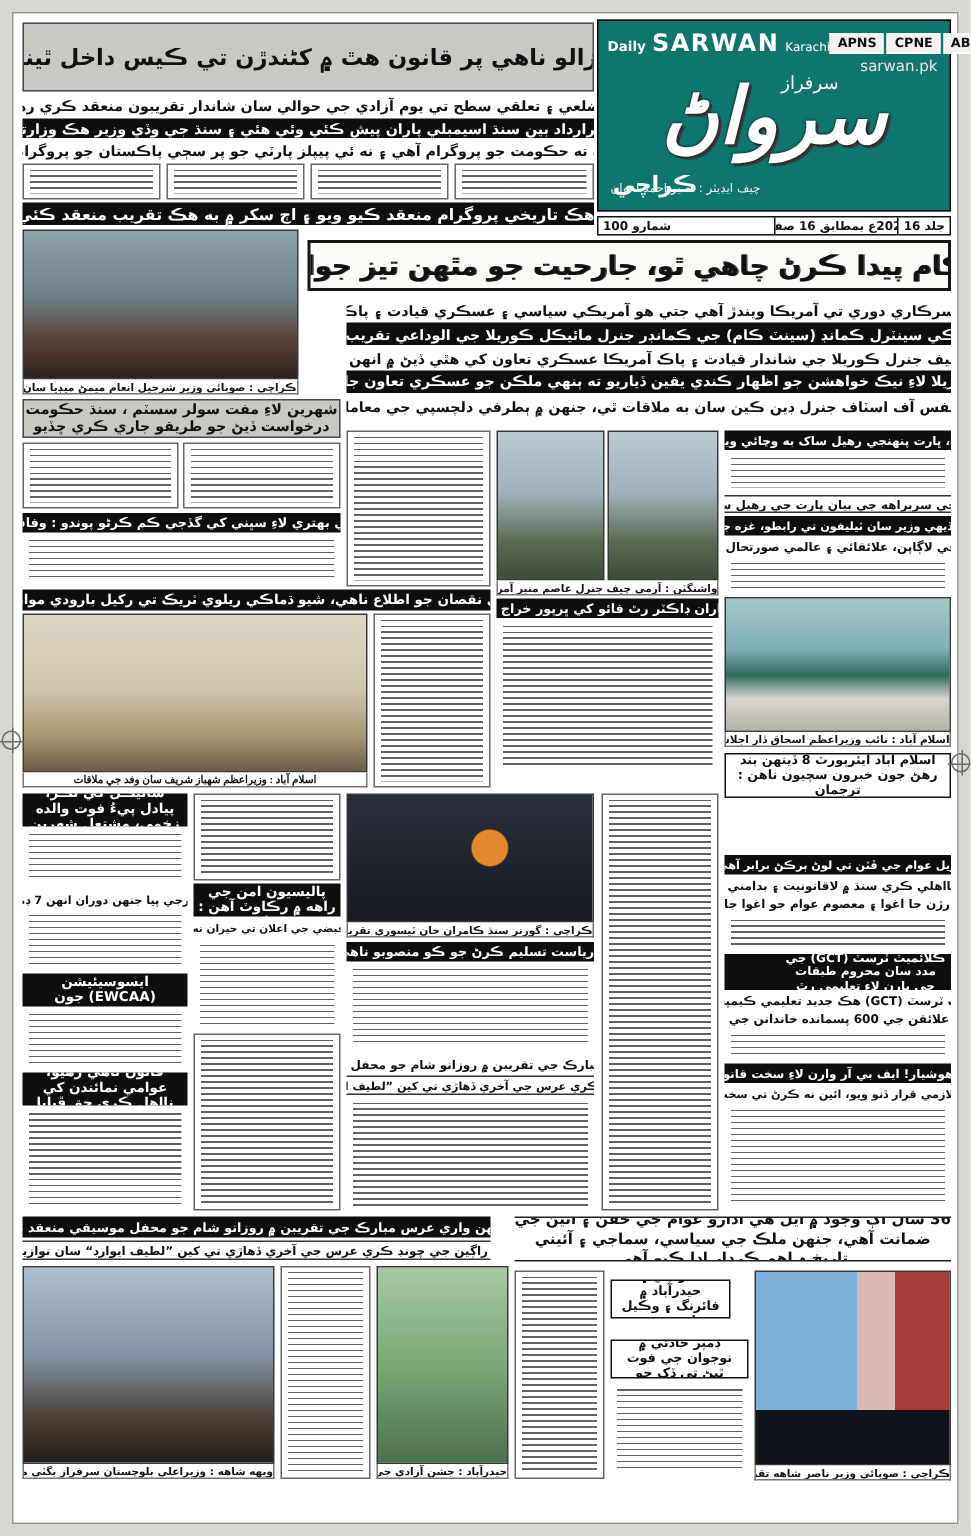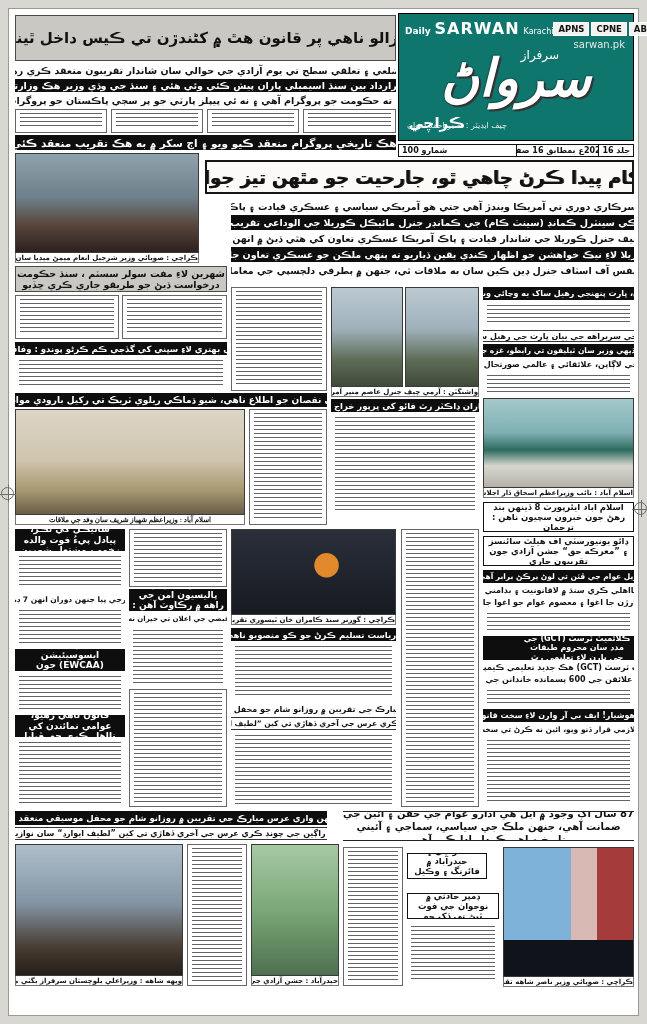--- a/index.html
+++ b/index.html
@@ -155,21 +155,20 @@
 
   <div class="abs bar" style="left:474px;top:278px;width:151px;height:13px;font-size:8px;">ممبئي حملن بابت بيان، ڀارت پنهنجي رهيل ساک به وڃائي ويٺو : خواجه محمد آصف</div>
   <div class="abs fill" style="left:474px;top:293px;width:151px;height:26px;"></div>
   <div class="abs bln" style="left:474px;top:321px;width:151px;height:12px;font-size:8px;">ڀارتي فضائيه جي سربراهه جي بيان ڀارت جي رهيل ساک ٻوڙي ڇڏي</div>
   <div class="abs bar" style="left:474px;top:335px;width:151px;height:13px;font-size:7.5px;">اسحاق ڏار جو ترڪيه جي پرڏيهي وزير سان ٽيليفون تي رابطو، غزه جي صورتحال تي ڳالهه ٻولهه</div>
   <div class="abs tln" style="left:474px;top:350px;width:151px;height:11px;font-size:8px;">جنهن ۾ ٻطرفي لاڳاپن، علائقائي ۽ عالمي صورتحال تي تبادلو ٿيو</div>
   <div class="abs fill" style="left:474px;top:363px;width:151px;height:24px;"></div>
   <div class="abs photo ph-dar" style="left:474px;top:389px;width:151px;height:90px;"></div>
   <div class="abs cap" style="left:474px;top:479px;width:151px;height:10px;">اسلام آباد : نائب وزيراعظم اسحاق ڏار اجلاس جي صدارت ڪندي</div>
   <div class="abs bbox" style="left:474px;top:493px;width:151px;height:30px;">اسلام آباد ايئرپورٽ 8 ڏينهن بند رهڻ جون خبرون سچيون ناهن : ترجمان</div>
-  <div class="abs bbox" style="left:474px;top:527px;width:151px;height:30px;">ڊائو يونيورسٽي آف هيلٿ سائنسز ۽ ”معرڪه حق“ جشن آزادي جون تقريبون جاري</div>
   <div class="abs bar" style="left:474px;top:561px;width:151px;height:13px;font-size:7.5px;">مهانگائي جي ماريل عوام جي ڦٽن تي لوڻ ٻرڪڻ برابر آهي : ڪاشف سعيد</div>
   <div class="abs tln" style="left:474px;top:576px;width:151px;height:11px;font-size:8px;">حڪومت جي نااهلي ڪري سنڌ ۾ لاقانونيت ۽ بدامني وڌي وئي آهي</div>
   <div class="abs tln" style="left:474px;top:588px;width:151px;height:11px;font-size:8px;">سنڌ ۾ ٻارڙن جا اغوا ۽ معصوم عوام جو اغوا جاري آهي</div>
   <div class="abs fill" style="left:474px;top:601px;width:151px;height:24px;"></div>
   <div class="abs bar wrap" style="left:474px;top:627px;width:151px;height:24px;font-size:8px;padding-left:40px;">سنڌ حڪومت گرين ڪلائميٽ ٽرسٽ (GCT) جي مدد سان محروم طبقات جي ٻارن لاءِ تعليمي رٿ جاري</div>
   <div class="abs tln" style="left:474px;top:653px;width:151px;height:11px;font-size:8px;">گرين ڪلائميٽ ٽرسٽ (GCT) هڪ جديد تعليمي ڪيمپس قائم ڪندو</div>
   <div class="abs tln" style="left:474px;top:665px;width:151px;height:11px;font-size:8px;">پهرئين مرحلي ۾ اهم علائقن جي 600 پسمانده خاندانن جي ٻارن کي تعليم ملندي</div>
   <div class="abs fill" style="left:474px;top:678px;width:151px;height:20px;"></div>
   <div class="abs bar" style="left:474px;top:700px;width:151px;height:13px;font-size:8px;">ڪاروباري ماڻهو هوشيار! ايف بي آر وارن لاءِ سخت قانون تيار ڪري ورتا</div>
   <div class="abs tln" style="left:474px;top:715px;width:151px;height:11px;font-size:7.5px;">سسٽم سان ڳنڍڻ لازمي قرار ڏنو ويو، ائين نه ڪرڻ تي سخت ڪارروائي ٿيندي</div>
@@ -201,21 +200,21 @@
   <div class="abs fill boxed" style="left:392px;top:520px;width:78px;height:278px;"></div>
 
   <div class="abs bar" style="left:6px;top:802px;width:312px;height:14px;font-size:8.5px;">3 ڏينهن واري عرس مبارڪ جي تقريبن ۾ روزانو شام جو محفل موسيقي منعقد ٿيندي</div>
   <div class="abs bln" style="left:6px;top:818px;width:312px;height:13px;font-size:8px;">بهترين راڳين جي چونڊ ڪري عرس جي آخري ڏهاڙي تي کين ”لطيف ايوارڊ“ سان نوازيو ويندو</div>
   <div class="abs photo ph-bugti" style="left:6px;top:835px;width:168px;height:132px;"></div>
   <div class="abs cap" style="left:6px;top:967px;width:168px;height:10px;">ويهه شاهه : وزيراعلي بلوچستان سرفراز بگٽي ميڊيا سان ڳالهائيندي</div>
   <div class="abs fill boxed" style="left:178px;top:835px;width:60px;height:142px;"></div>
   <div class="abs photo ph-gathering" style="left:242px;top:835px;width:88px;height:132px;"></div>
   <div class="abs cap" style="left:242px;top:967px;width:88px;height:10px;">حيدرآباد : جشن آزادي جي تقريب ۾ شرڪت ڪندڙ</div>
 
-  <div class="abs tln" style="left:334px;top:802px;width:291px;height:30px;font-size:10px;white-space:normal;text-align:center;line-height:1.3;border-top:1px solid #222;border-bottom:1px solid #222;">87 سال اڳ وجود ۾ آيل هي ادارو عوام جي حقن ۽ آئين جي ضمانت آهي، جنهن ملڪ جي سياسي، سماجي ۽ آئيني تاريخ ۾ اهم ڪردار ادا ڪيو آهي</div>
+  <div class="abs tln" style="left:334px;top:802px;width:291px;height:30px;font-size:10px;white-space:normal;text-align:center;line-height:1.3;border-top:1px solid #222;border-bottom:1px solid #222;">36 سال اڳ وجود ۾ آيل هي ادارو عوام جي حقن ۽ آئين جي ضمانت آهي، جنهن ملڪ جي سياسي، سماجي ۽ آئيني تاريخ ۾ اهم ڪردار ادا ڪيو آهي</div>
   <div class="abs fill boxed" style="left:334px;top:838px;width:60px;height:139px;"></div>
   <div class="abs bbox" style="left:398px;top:844px;width:80px;height:26px;">ڪراچي ۽ حيدرآباد ۾ فائرنگ ۽ وڪيل مارجي ويو</div>
   <div class="abs bbox" style="left:398px;top:884px;width:92px;height:26px;">گورنر هائوس ۾ ڊمپر حادثي ۾ نوجوان جي فوت ٿيڻ تي ڏک جو اظهار</div>
   <div class="abs fill" style="left:398px;top:914px;width:92px;height:62px;"></div>
   <div class="abs photo ph-acp" style="left:494px;top:838px;width:131px;height:130px;"></div>
   <div class="abs cap" style="left:494px;top:968px;width:131px;height:10px;">ڪراچي : صوبائي وزير ناصر شاهه تقريب کي خطاب ڪندي</div>
 
 </div>
 
 <div class="reg" style="left:1px;top:487px;"></div>

